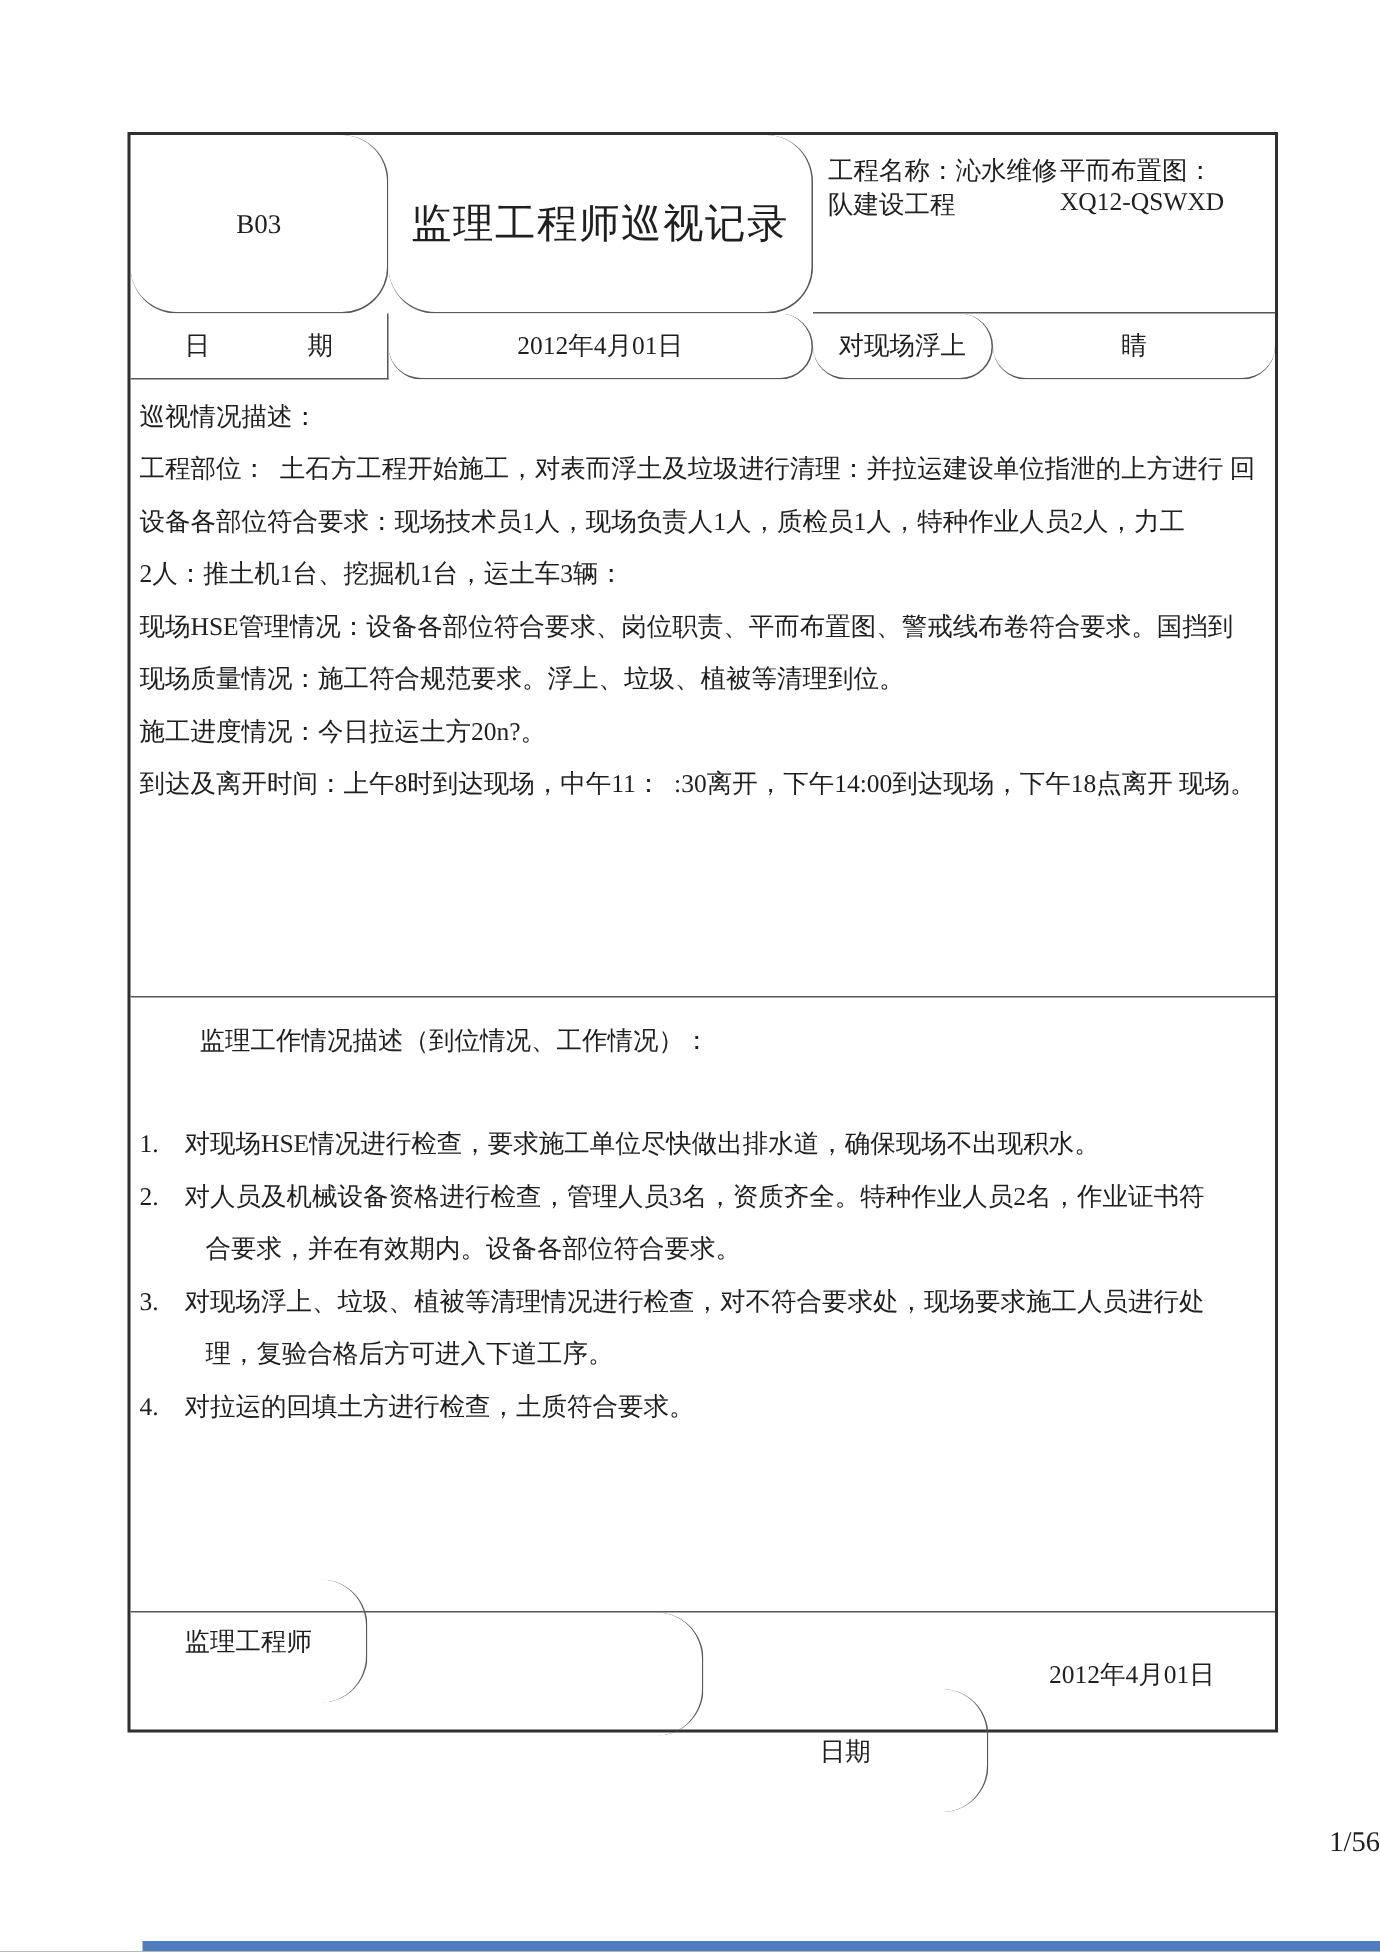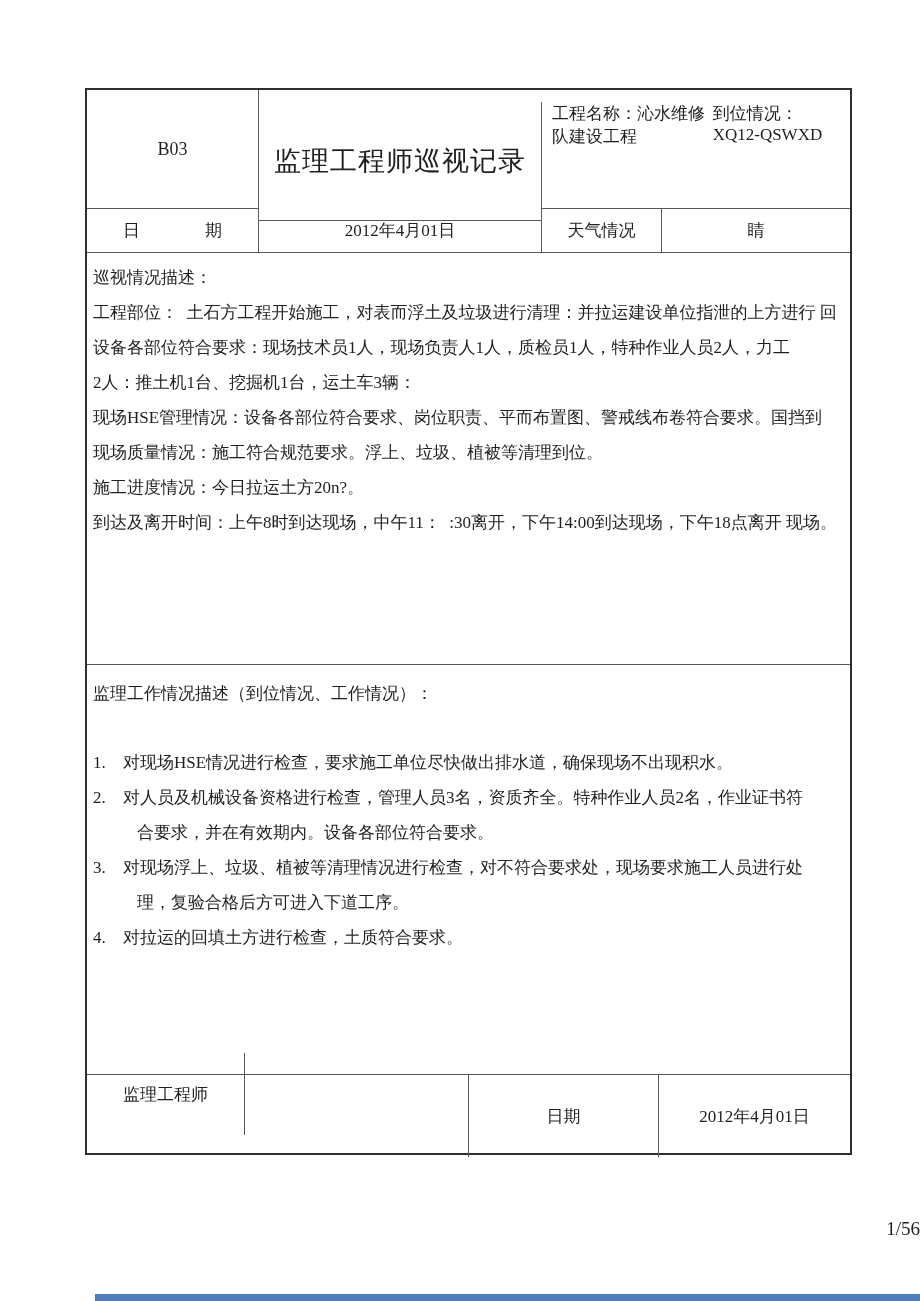--- a/index.html
+++ b/index.html
@@ -27,20 +27,21 @@
     border-style: solid;
     border-width: 0;
   }
   .br { border-right-width: 1px; }
   .bb { border-bottom-width: 1px; }
   .center-both {
     display: flex;
     align-items: center;
     justify-content: center;
     text-align: center;
+    border-radius: 31px;
   }
   .form-code { font-size: 18px; }
   .doc-title { font-size: 27px; letter-spacing: 1px; white-space: nowrap; }
   .proj-cell {
     display: flex;
     flex-direction: row;
     justify-content: space-between;
     padding: 12px 6px 16px 10px;
     font-size: 17px;
   }
@@ -64,20 +65,21 @@
     height: 35px;
     line-height: 35px;
     white-space: pre-wrap;
     overflow: hidden;
   }
   .sec2-heading {
     height: 30px;
     line-height: 30px;
     margin-top: 7px;
     white-space: pre-wrap;
+    margin-left: 40px;
   }
   .list-wrap { margin-top: 36px; }
   .list-item { position: relative; padding-left: 30px; }
   .list-num {
     position: absolute;
     left: 0;
     top: 0;
     width: 28px;
     height: 35px;
     line-height: 35px;
@@ -103,37 +105,37 @@
 </head>
 <body>
 
 <div class="page">
 
   <div class="tbl">
 
     <div class="cell br bb center-both form-code" style="left:0; top:0; width:172px; height:119px;">
       <span>B03</span>
     </div>
-    <div class="cell br bb center-both doc-title" style="left:172px; top:0; width:283px; height:119px;margin-top:12px;">
+    <div class="cell br bb center-both doc-title" style="left:172px; top:0; width:283px; height:119px;">
       <span>监理工程师巡视记录</span>
     </div>
     <div class="cell bb proj-cell" style="left:455px; top:0; width:308px; height:119px;">
       <div>工程名称：沁水维修队建设工程</div>
-      <div>到位情况：XQ12-QSWXD</div>
+      <div>平而布置图：XQ12-QSWXD</div>
     </div>
 
     <div class="cell br bb date-label-cell" style="left:0; top:119px; width:172px; height:44px;">
       <span>日</span>
       <span>期</span>
     </div>
     <div class="cell br bb center-both small-cell" style="left:172px; top:119px; width:283px; height:44px;">
       <span>2012年4月01日</span>
     </div>
     <div class="cell br bb center-both small-cell" style="left:455px; top:119px; width:120px; height:44px;">
-      <span>天气情况</span>
+      <span>对现场浮上</span>
     </div>
     <div class="cell bb center-both small-cell" style="left:575px; top:119px; width:188px; height:44px;">
       <span>睛</span>
     </div>
 
     <div class="section cell bb" style="top:163px; height:412px;">
       <div class="body-line">巡视情况描述：</div>
       <div class="body-line">工程部位：  土石方工程开始施工，对表而浮土及垃圾进行清理：并拉运建设单位指泄的上方进行 回填。</div>
       <div class="body-line">设备各部位符合要求：现场技术员1人，现场负责人1人，质检员1人，特种作业人员2人，力工</div>
       <div class="body-line">2人：推土机1台、挖掘机1台，运土车3辆：</div>
@@ -174,21 +176,21 @@
         </div>
       </div>
     </div>
 
     <div class="cell br center-both sig-cell" style="left:0; top:963px; width:158px; height:82px;">
       <span>监理工程师</span>
     </div>
     <div class="cell br center-both sig-cell" style="left:193px; top:985px; width:189px; height:82px;">
       <span></span>
     </div>
-    <div class="cell br center-both sig-cell" style="left:382px; top:985px; width:190px; height:82px;">
+    <div class="cell br center-both sig-cell" style="left:382px; top:1036px; width:190px; height:82px;">
       <span>日期</span>
     </div>
     <div class="cell center-both sig-cell" style="left:572px; top:985px; width:191px; height:82px;">
       <span>2012年4月01日</span>
     </div>
 
   </div>
 
   <div class="footer-pagenum">1/56</div>
 

